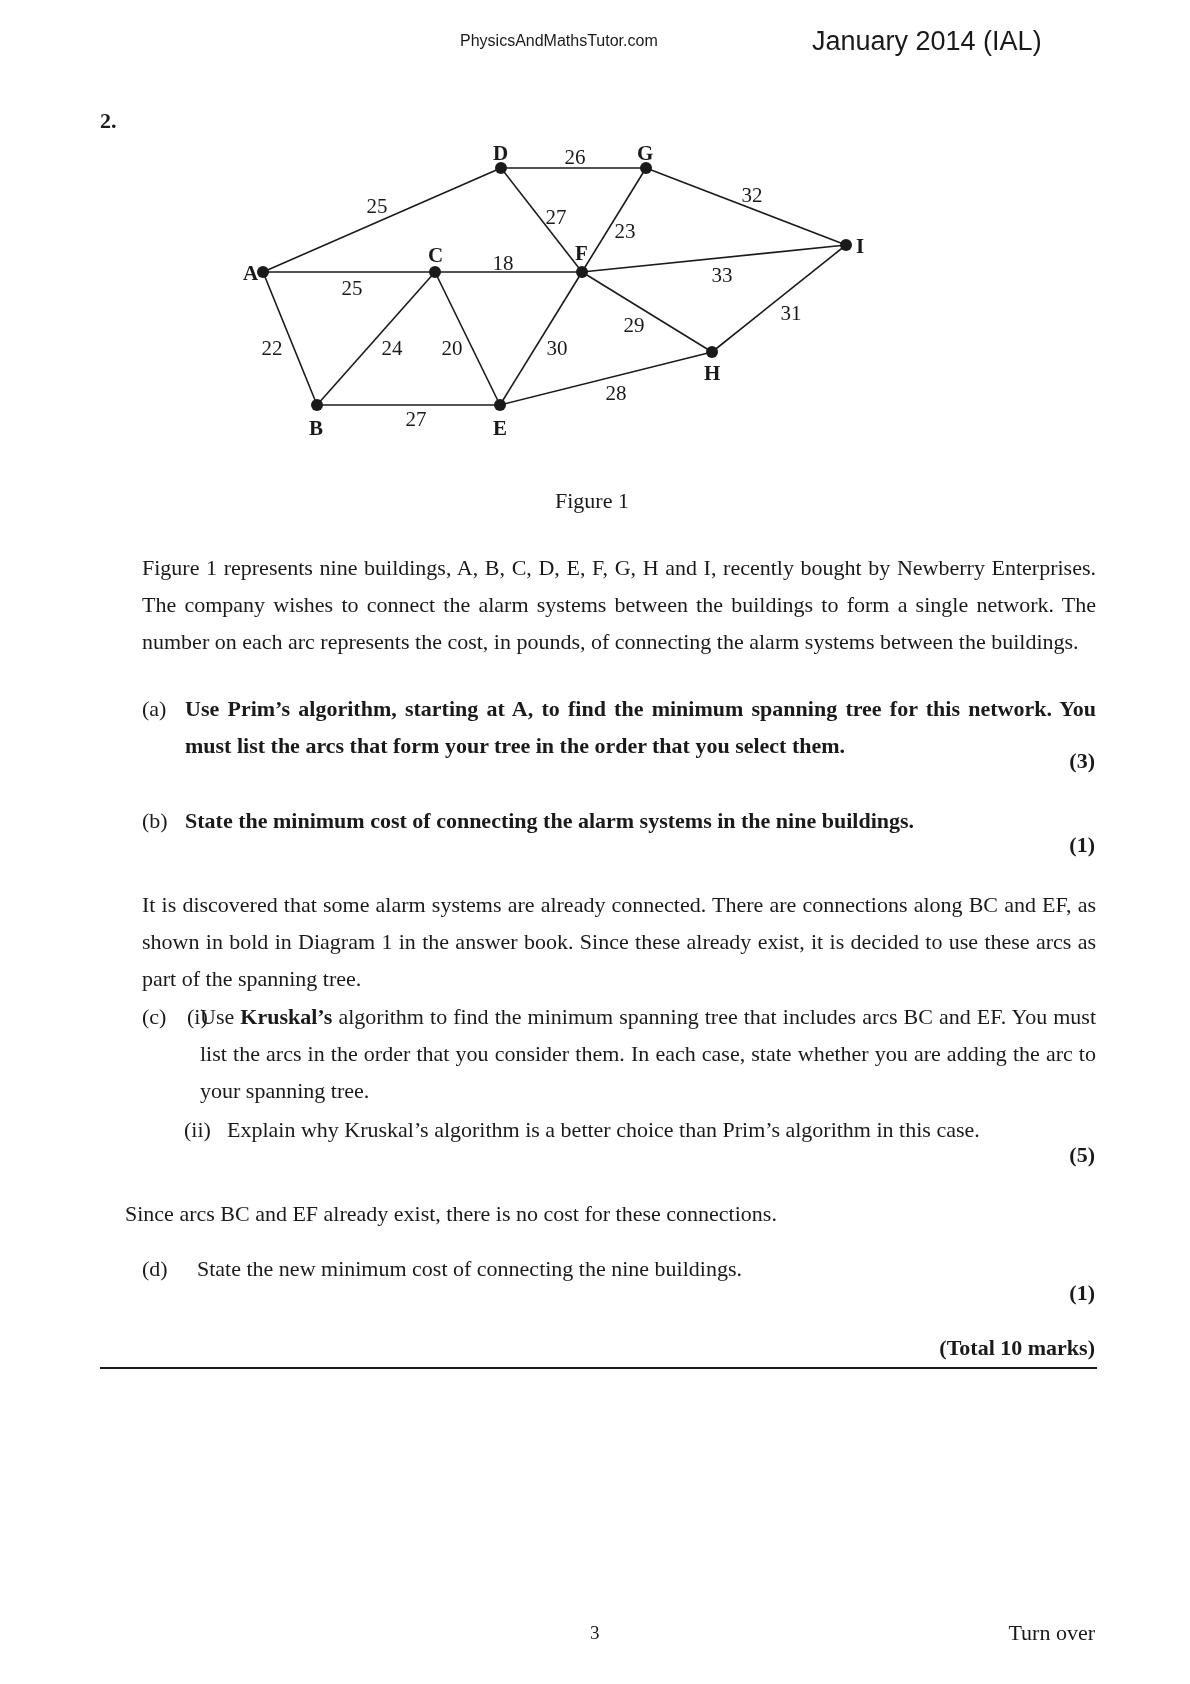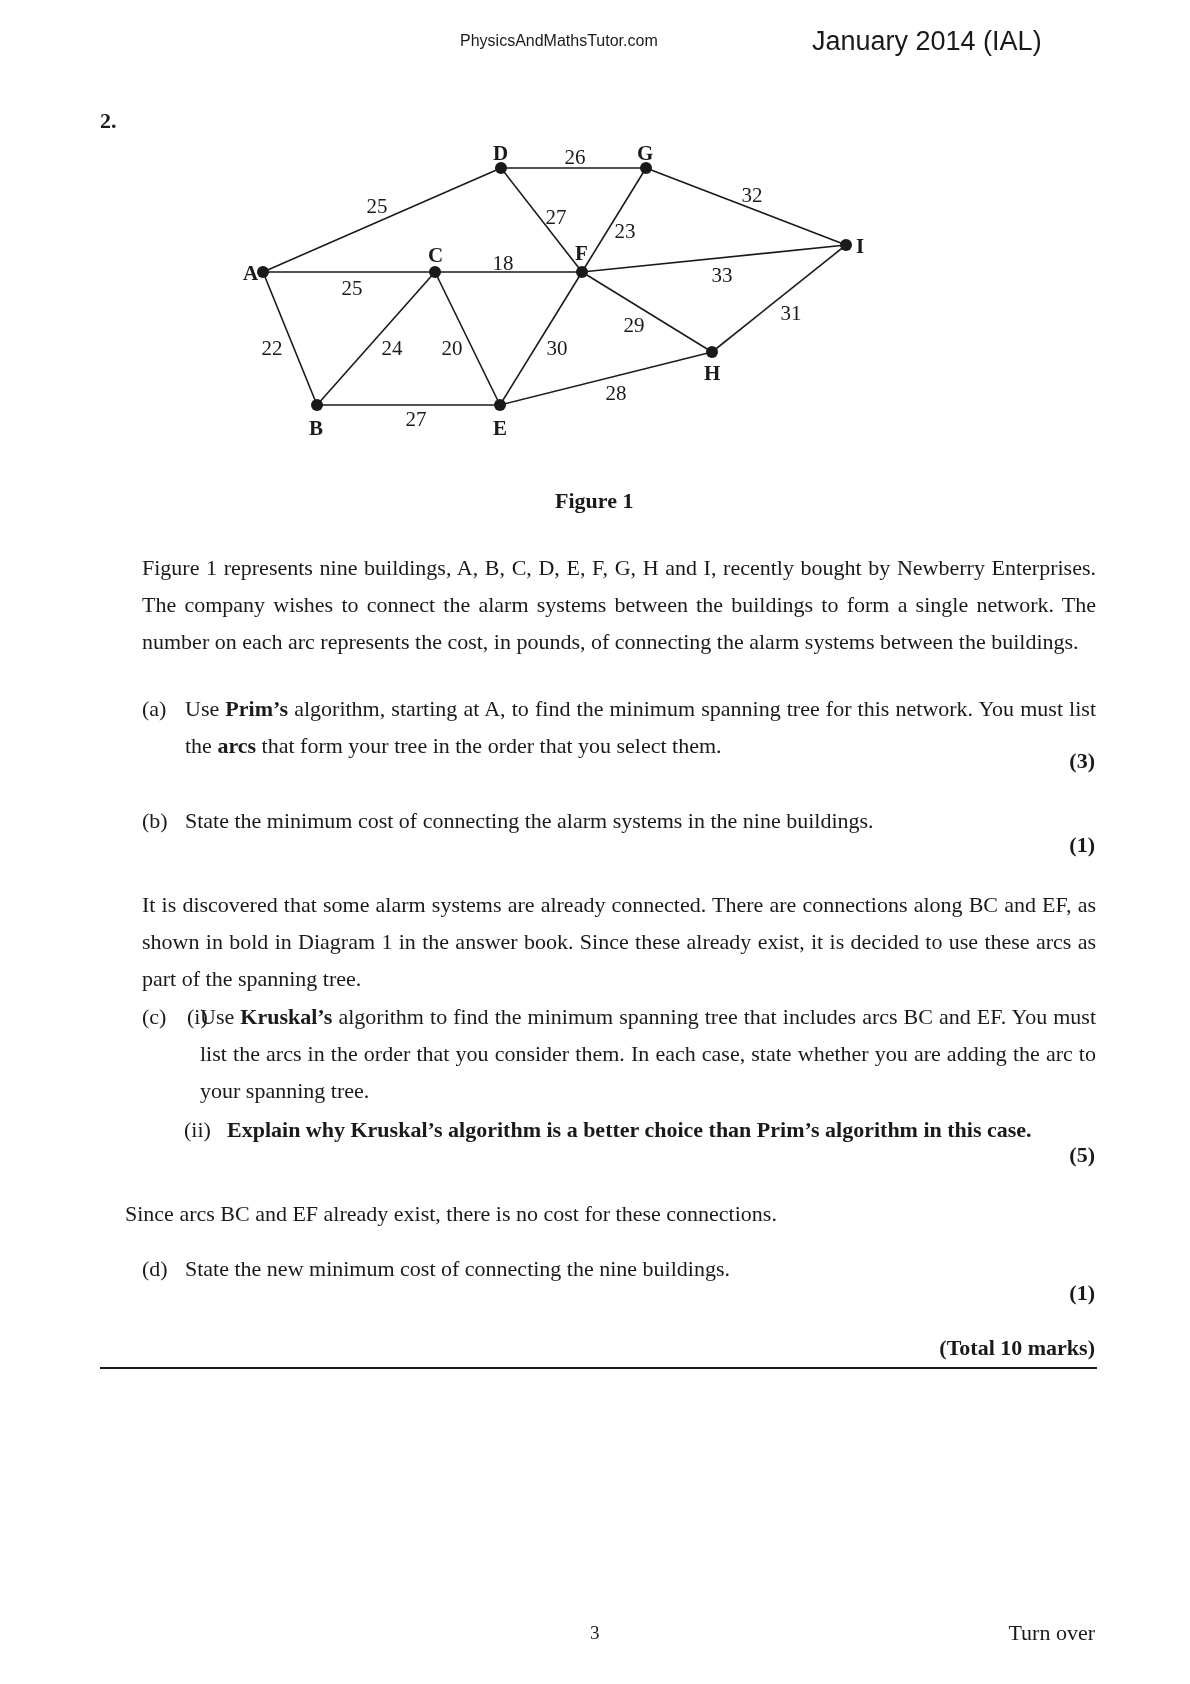--- a/index.html
+++ b/index.html
@@ -4,40 +4,40 @@
 <style>
   html, body { margin: 0; padding: 0; background: #ffffff; }
   body { width: 1190px; height: 1684px; position: relative; overflow: hidden; color: #1a1a1a; }
   .serif { font-family: "Liberation Serif", "DejaVu Serif", serif; }
   .sans { font-family: "Liberation Sans", "DejaVu Sans", sans-serif; }
   .abs { position: absolute; }
   #hdr-site { left: 460px; top: 32px; font-size: 16px; }
   #hdr-date { left: 812px; top: 26px; font-size: 27px; }
   #qnum { left: 100px; top: 108px; font-size: 22px; font-weight: bold; }
   #figure { left: 0; top: 0; }
-  #fig-caption { left: 555px; top: 488px; font-size: 22px; font-weight: bold; }
+  #fig-caption { left: 555px; top: 488px; font-size: 22px; font-weight: normal; }
   .para { font-size: 22px; line-height: 37px; text-align: justify; text-align-last: left; }
   #intro { left: 142px; top: 549px; width: 954px; }
   #part-a { left: 142px; top: 690px; width: 954px; }
-  #part-a .body, #part-b .body { display: block; margin-left: 43px; }
+  #part-a .body, #part-b .body { display: block; margin-left: 43px; font-weight: bold; }
   .lbl { position: absolute; left: 0; }
   #marks-a { right: 95px; top: 748px; }
   #part-b { left: 142px; top: 802px; width: 954px; }
   #marks-b { right: 95px; top: 832px; }
   #para2 { left: 142px; top: 886px; width: 954px; }
   #part-ci { left: 142px; top: 998px; width: 954px; }
   #part-ci .lbl2 { position: absolute; left: 45px; }
   #part-ci .body { display: block; margin-left: 58px; }
   #part-cii { left: 142px; top: 1111px; width: 954px; }
   #part-cii .lbl2 { position: absolute; left: 42px; }
-  #part-cii .body { display: block; margin-left: 85px; font-weight: bold; }
+  #part-cii .body { display: block; margin-left: 85px; }
   #marks-c { right: 95px; top: 1142px; }
   #para3 { left: 125px; top: 1195px; width: 954px; }
   #part-d { left: 142px; top: 1250px; width: 954px; }
-  #part-d .body { display: block; margin-left: 43px; }
+  #part-d .body { display: block; margin-left: 55px; }
   #marks-d { right: 95px; top: 1280px; }
   #total { right: 95px; top: 1335px; }
   .marks { font-size: 22px; font-weight: bold; }
   #rule { left: 100px; top: 1367px; width: 997px; height: 2px; background: #1a1a1a; }
   #ft-code { left: 100px; top: 1704px; font-size: 20px; }
   #ft-page { left: 590px; top: 1622px; font-size: 19px; }
   #ft-turn { right: 95px; top: 1620px; font-size: 22px; font-weight: normal; }
   svg text { font-family: "Liberation Serif", "DejaVu Serif", serif; }
 </style>
 </head>

